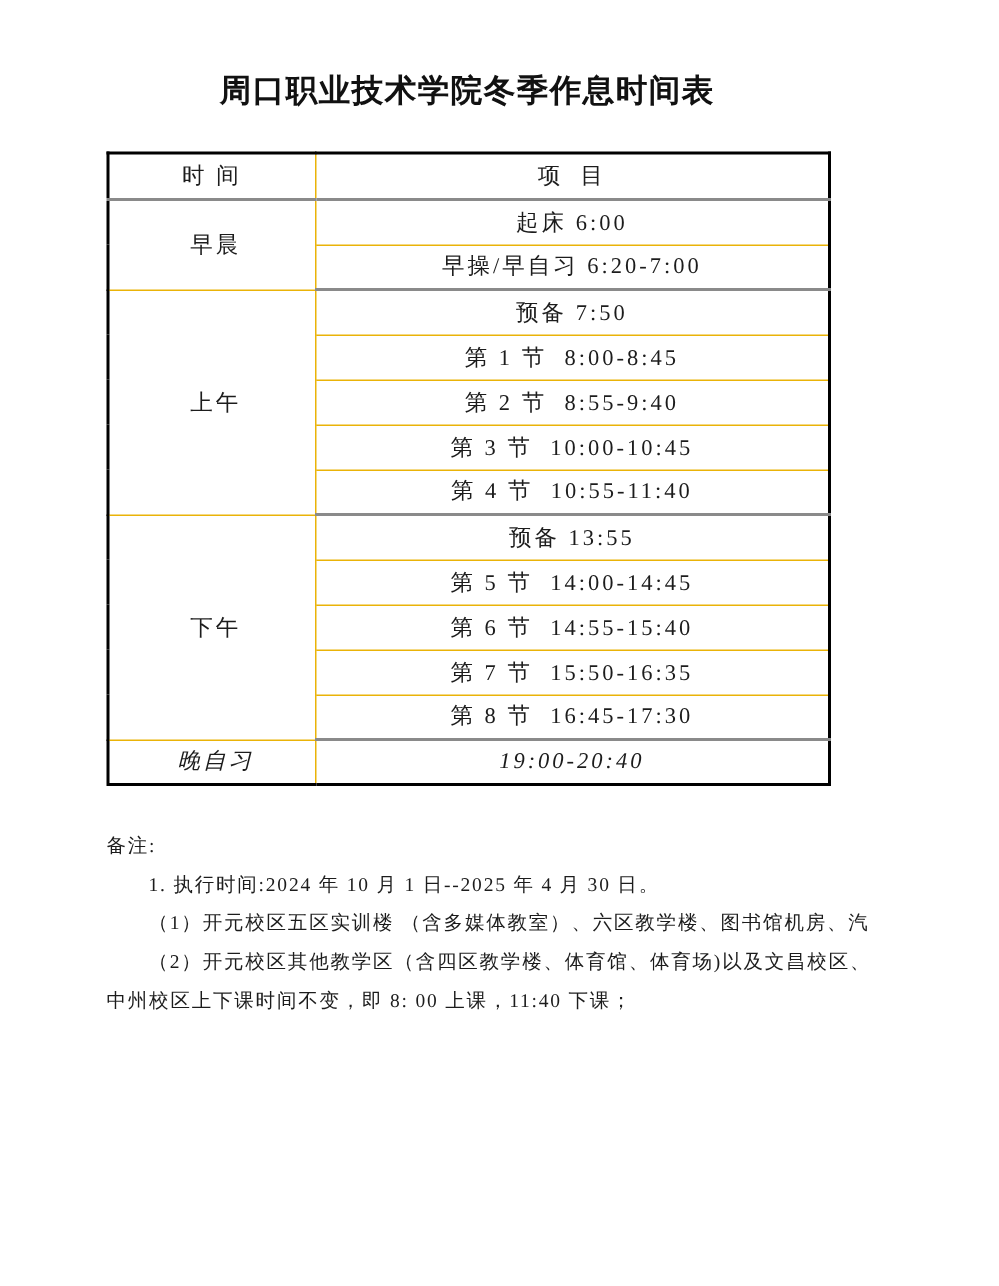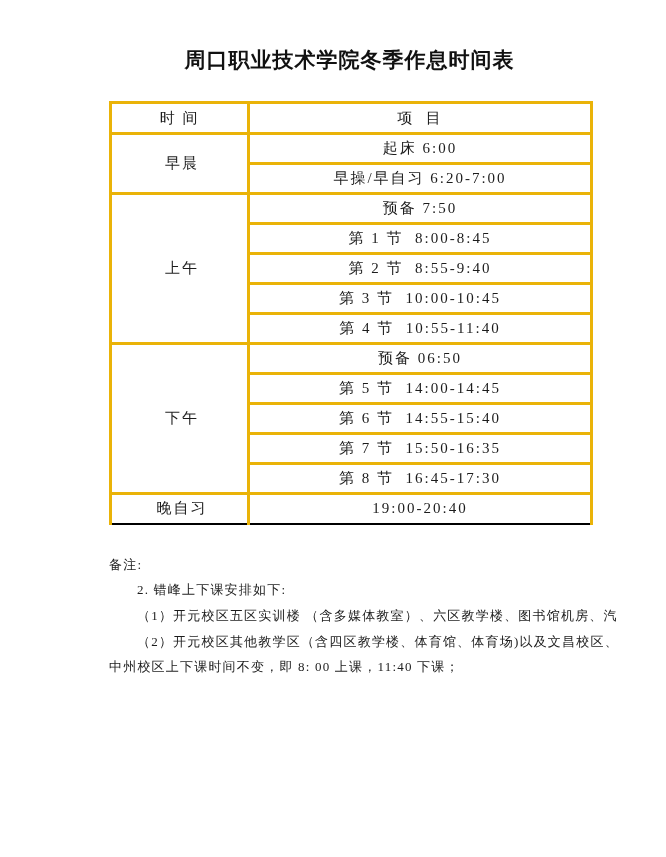--- a/index.html
+++ b/index.html
@@ -7,56 +7,56 @@
     width: 666px;
     height: 857px;
     background: #ffffff;
     overflow: hidden;
     font-family: "Liberation Serif", "DejaVu Serif", serif;
     color: #1c1c1c;
   }
   .page {
     width: 666px;
     height: 857px;
-    padding: 46px 90px 0 109px;
+    padding: 46px 90px 0 71px;
   }
   .doc-title {
     width: 481px;
     text-align: center;
     font-size: 21px;
     font-weight: bold;
     letter-spacing: 1px;
     color: #111111;
     margin-bottom: 27px;
     white-space: nowrap;
   }
   table.schedule {
     width: 481px;
     border-collapse: collapse;
     table-layout: fixed;
     border: 2px solid #000000;
   }
   table.schedule th, table.schedule td {
-    border: 3px solid #eab308;
+    border: 1px solid #eab308;
     text-align: center;
     vertical-align: middle;
     font-size: 15px;
     font-weight: normal;
     letter-spacing: 2px;
     white-space: pre;
     overflow: hidden;
     height: 30px;
     padding: 0;
   }
   table.schedule thead th { height: 31px; border-bottom: 2.5px solid #8a8a8a; }
   .col-time { width: 138px; }
   .col-item { width: 343px; }
   td.time-cell { letter-spacing: 5px; text-indent: 5px; margin-left: 34px; }
   tr.section-last td { border-bottom: 2.5px solid #8a8a8a; }
-  tbody tr:last-child td { border-bottom: 2px solid #000000; }
+  tbody tr:last-child td { border-bottom: 2px solid #000000; font-style: italic; }
   .notes {
     width: 500px;
     margin-top: 27px;
     font-size: 13px;
     letter-spacing: 1.2px;
     line-height: 25.7px;
     color: #1c1c1c;
   }
   .note-label { white-space: nowrap; }
   .note-line { white-space: nowrap; }
@@ -95,21 +95,21 @@
           <td class="item-cell">第 2 节  8:55-9:40</td>
         </tr>
         <tr>
           <td class="item-cell">第 3 节  10:00-10:45</td>
         </tr>
         <tr class="section-last">
           <td class="item-cell">第 4 节  10:55-11:40</td>
         </tr>
         <tr>
           <td class="time-cell col-time" rowspan="5">下午</td>
-          <td class="item-cell">预备 06:50</td>
+          <td class="item-cell">预备 13:55</td>
         </tr>
         <tr>
           <td class="item-cell">第 5 节  14:00-14:45</td>
         </tr>
         <tr>
           <td class="item-cell">第 6 节  14:55-15:40</td>
         </tr>
         <tr>
           <td class="item-cell">第 7 节  15:50-16:35</td>
         </tr>
@@ -119,20 +119,20 @@
         <tr class="section-last">
           <td class="time-cell col-time" rowspan="1">晚自习</td>
           <td class="item-cell">19:00-20:40</td>
         </tr>
       </tbody>
   </table>
 
   <div class="notes">
     <div class="note-label">备注:</div>
     <div id="notes-lines">
-        <div class="note-line indent">2. 错峰上下课安排如下:</div>
+        <div class="note-line indent">1. 执行时间:2024 年 10 月 1 日--2025 年 4 月 30 日。</div>
         <div class="note-line indent">（1）开元校区五区实训楼 （含多媒体教室）、六区教学楼、图书馆机房、汽</div>
         <div class="note-line indent">（2）开元校区其他教学区（含四区教学楼、体育馆、体育场)以及文昌校区、</div>
         <div class="note-line">中州校区上下课时间不变，即 8: 00 上课，11:40 下课；</div>
       </div>
   </div>
 
 </div>
 
 </body></html>

